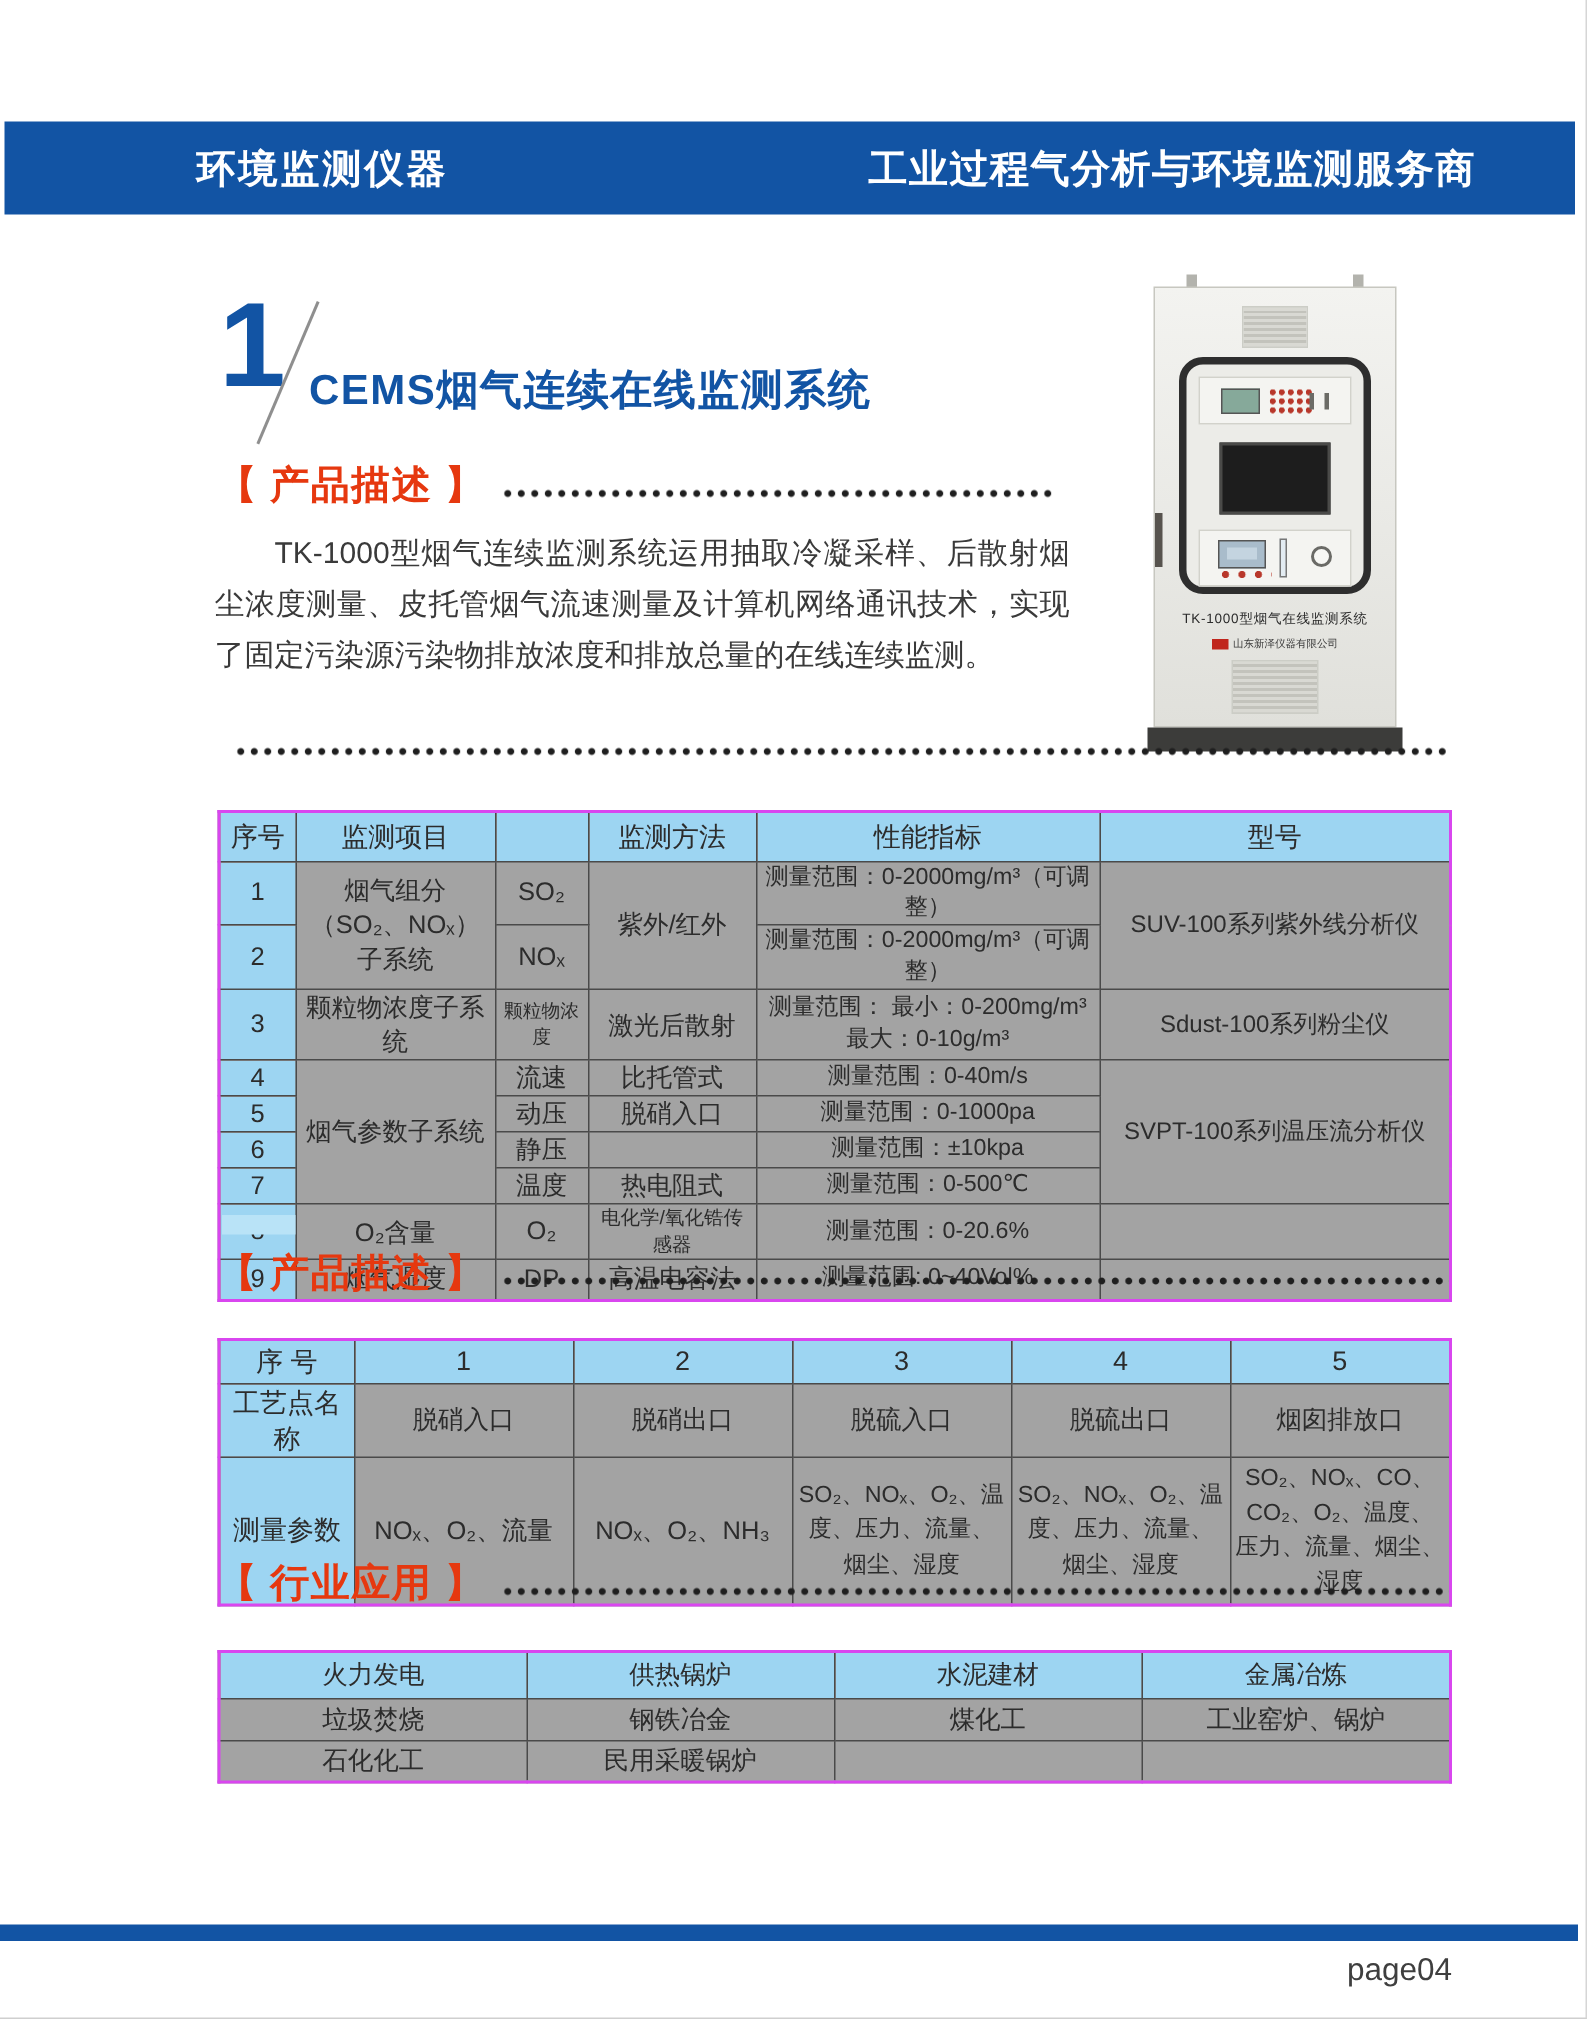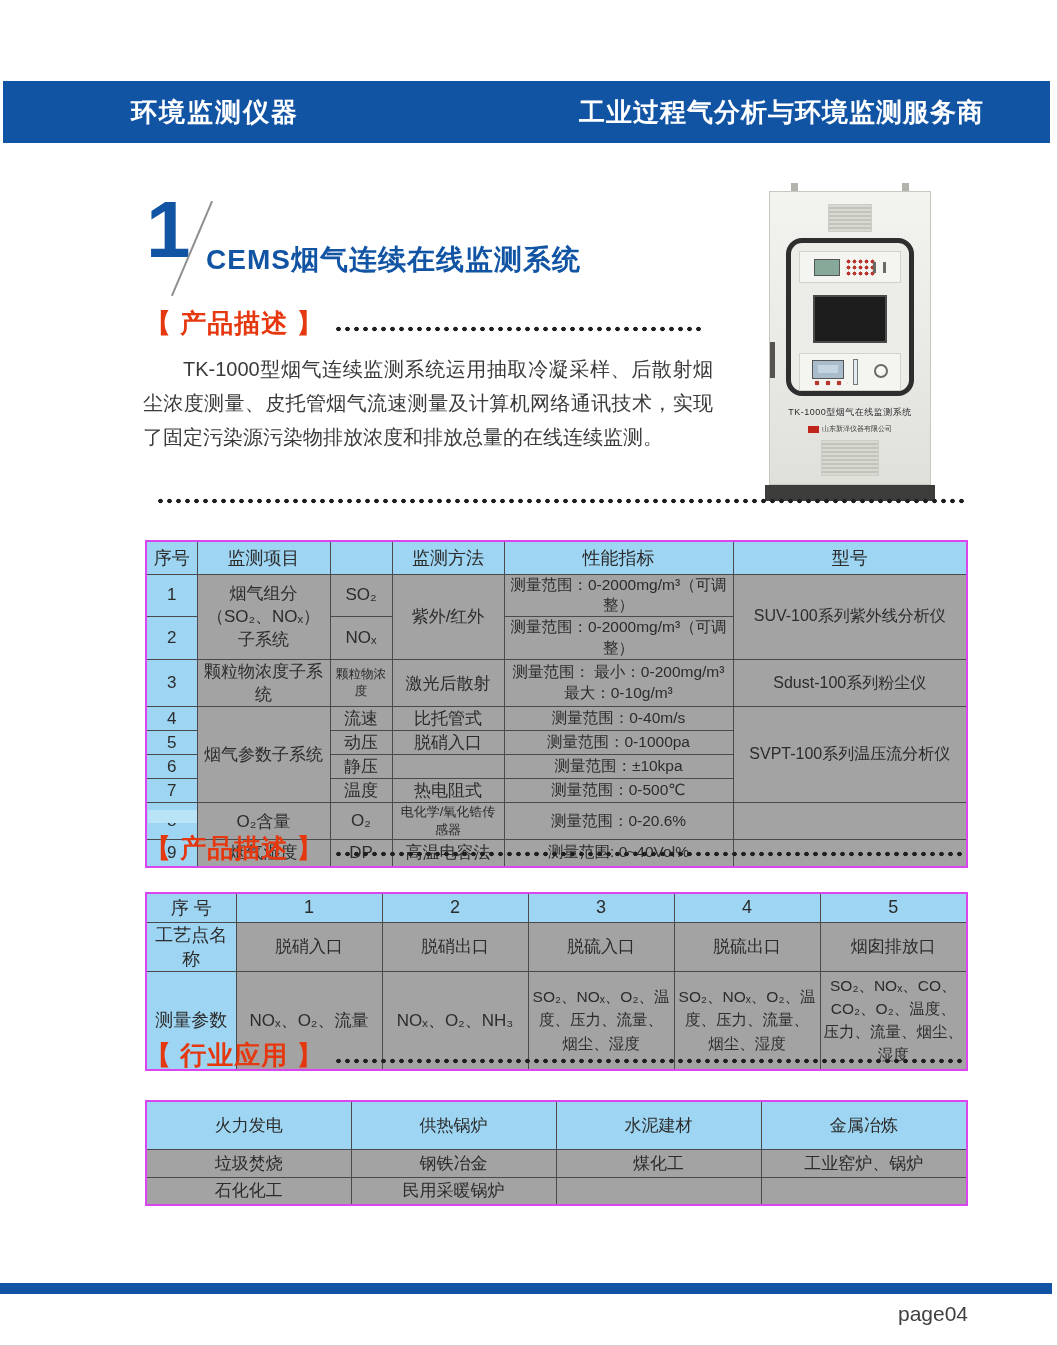--- a/index.html
+++ b/index.html
@@ -104,21 +104,21 @@
 
   .blue-stub { position:absolute; left:148px; top:810px; width:49px; height:13px; background:#b9e3f7; }
 
   #loc-table { left:145px; top:892px; width:821px; font-size:17px; }
   #loc-table th { font-size:18px; }
   .rh-l1 { height:29px; } .rh-l2 { height:27px; } .rh-l3 { height:66px; }
   .loc-param { font-size:15.5px; line-height:1.5; padding:2px 3px; }
 
   #ind-table { left:145px; top:1100px; width:821px; font-size:17px; }
   #ind-table th { font-size:17px; }
-  .rh-i1 { height:48px; } .rh-i2 { height:28px; }
+  .rh-i1 { height:31px; } .rh-i2 { height:28px; }
 
   
   .footbar { position:absolute; left:0; top:1283px; width:1052px; height:11px; background:#1254a4; }
   .pagenum { position:absolute; left:880px; top:1302px; width:106px; text-align:center; font-size:21px; color:#3f3f3f; }
 </style>
 </head>
 <body>
 
 <div class="page-frame"></div>
 

